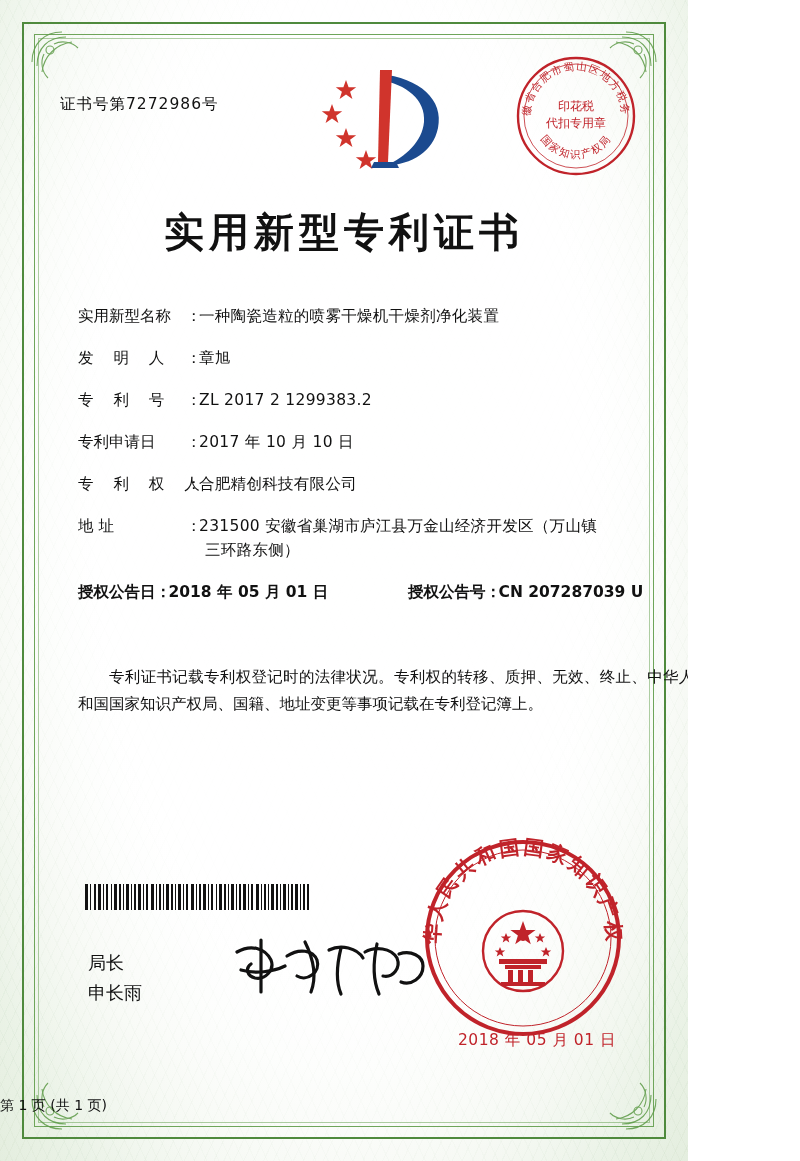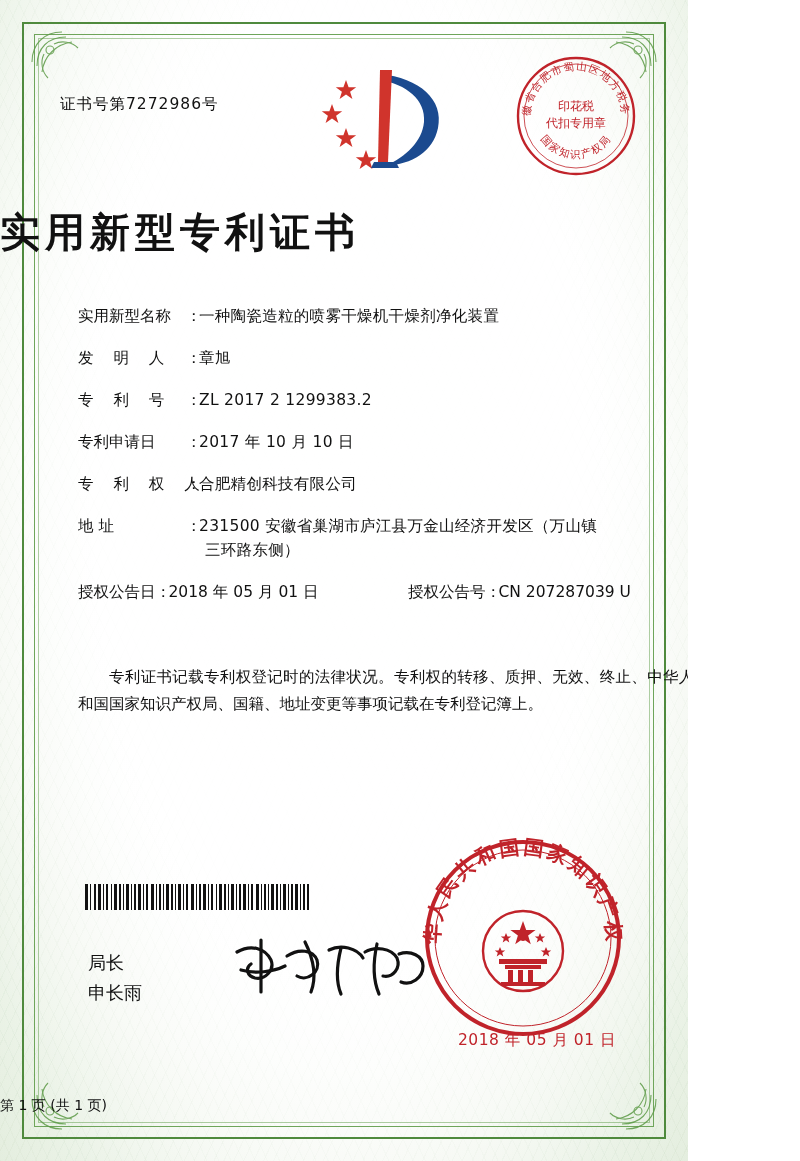--- a/index.html
+++ b/index.html
@@ -95,20 +95,21 @@
     right: 48px;
     top: 52px;
     width: 128px;
     height: 128px;
   }
 
   .title {
     position: absolute;
     left: 0; right: 0;
     top: 205px;
+    text-align: center;
     font-size: 40px;
     font-weight: bold;
     letter-spacing: 5px;
     color: #111;
     font-family: "DejaVu Serif", serif;
   }
 
   .fields {
     position: absolute;
     left: 78px;
@@ -142,20 +143,21 @@
   }
   .field-value .line2 {
     display: block;
     margin-top: 7px;
     margin-left: 6px;
   }
 
   .two-col {
     display: flex;
     margin-bottom: 8px;
+    font-weight: bold;
   }
   .two-col .left {
     display: flex;
     width: 330px;
     flex: 0 0 330px;
   }
   .two-col .right {
     display: flex;
   }
   .two-col .lbl { white-space: nowrap; }

